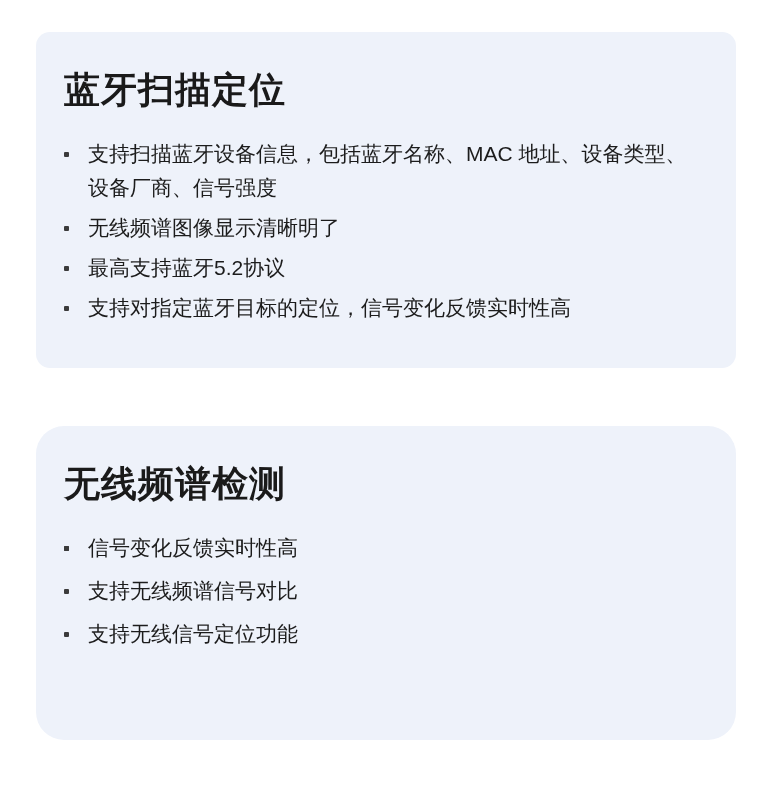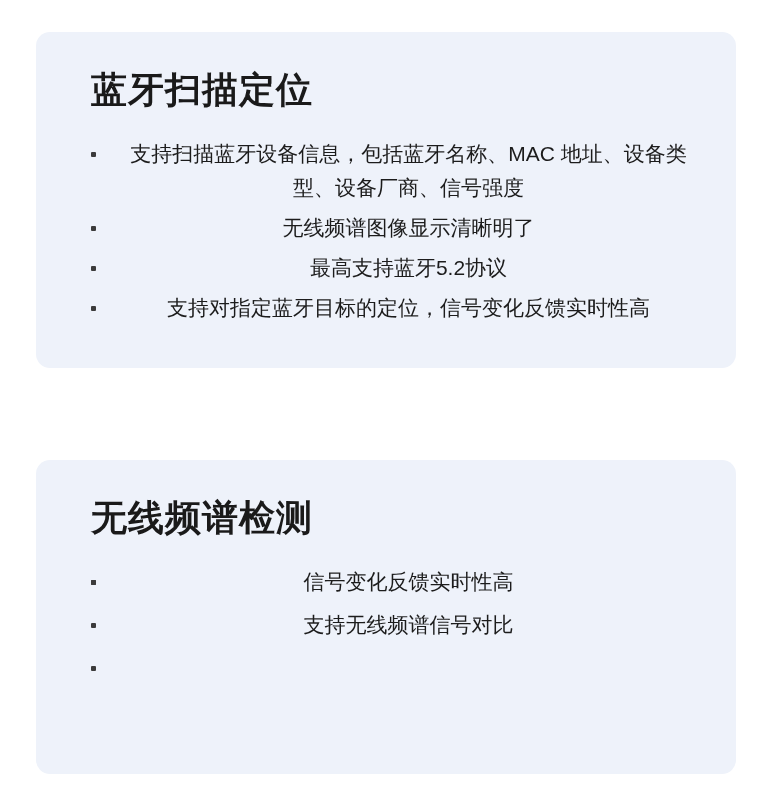--- a/index.html
+++ b/index.html
@@ -18,29 +18,30 @@
     height: 789px;
     position: relative;
     box-sizing: border-box;
     padding: 0;
   }
   .card {
     background: #eef2fa;
     border-radius: 14px;
     box-sizing: border-box;
     margin: 0 36px;
-    padding: 36px 34px 30px 45px;
+    padding: 36px 34px 30px 18px;
   }
   .card-1 {
     margin-top: 32px;
     min-height: 336px;
   }
   .card-2 {
-    margin-top: 92px;
+    margin-top: 58px;
     min-height: 314px;
+    border-radius: 28px;
   }
   .card-title {
     font-size: 36px;
     font-weight: bold;
     color: #1a1a1a;
     letter-spacing: 1px;
     margin: 0 0 26px 10px;
     line-height: 1.2;
   }
   ul.bullets {
@@ -48,21 +49,20 @@
     margin: 0;
     padding: 0;
   }
   ul.bullets li {
     position: relative;
     padding-left: 34px;
     font-size: 21px;
     line-height: 1.62;
     color: #1c1c1c;
     margin-bottom: 6px;
-    text-align: center;
   }
   ul.bullets li .dot {
     position: absolute;
     left: 10px;
     top: 0.72em;
     width: 5px;
     height: 5px;
     background: #3b3b3b;
     border-radius: 1px;
   }
@@ -106,17 +106,18 @@
       <li>
         <span class="dot"></span>
         <span>信号变化反馈实时性高</span>
       </li>
       <li>
         <span class="dot"></span>
         <span>支持无线频谱信号对比</span>
       </li>
       <li>
         <span class="dot"></span>
+        <span>支持无线信号定位功能</span>
       </li>
     </ul>
   </section>
 
 </div>
 
 </body></html>

